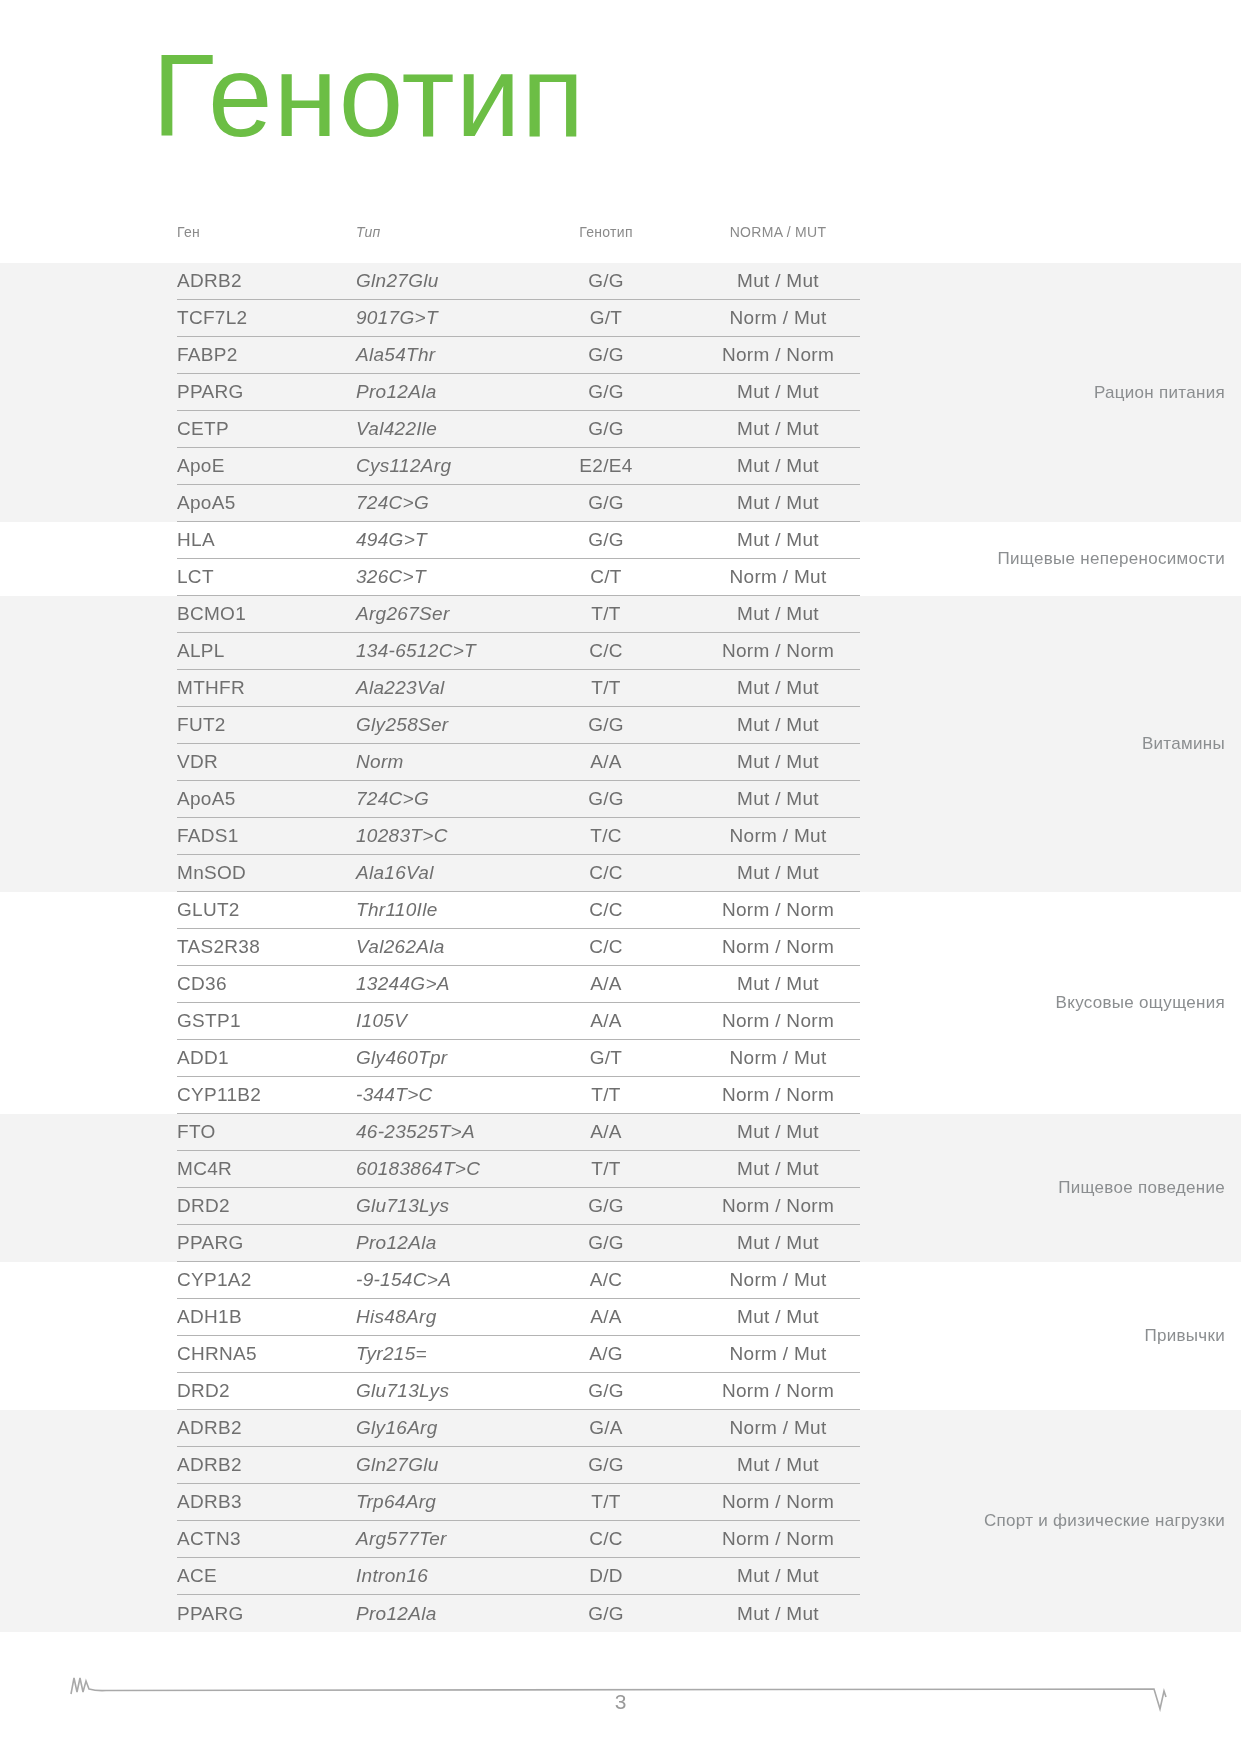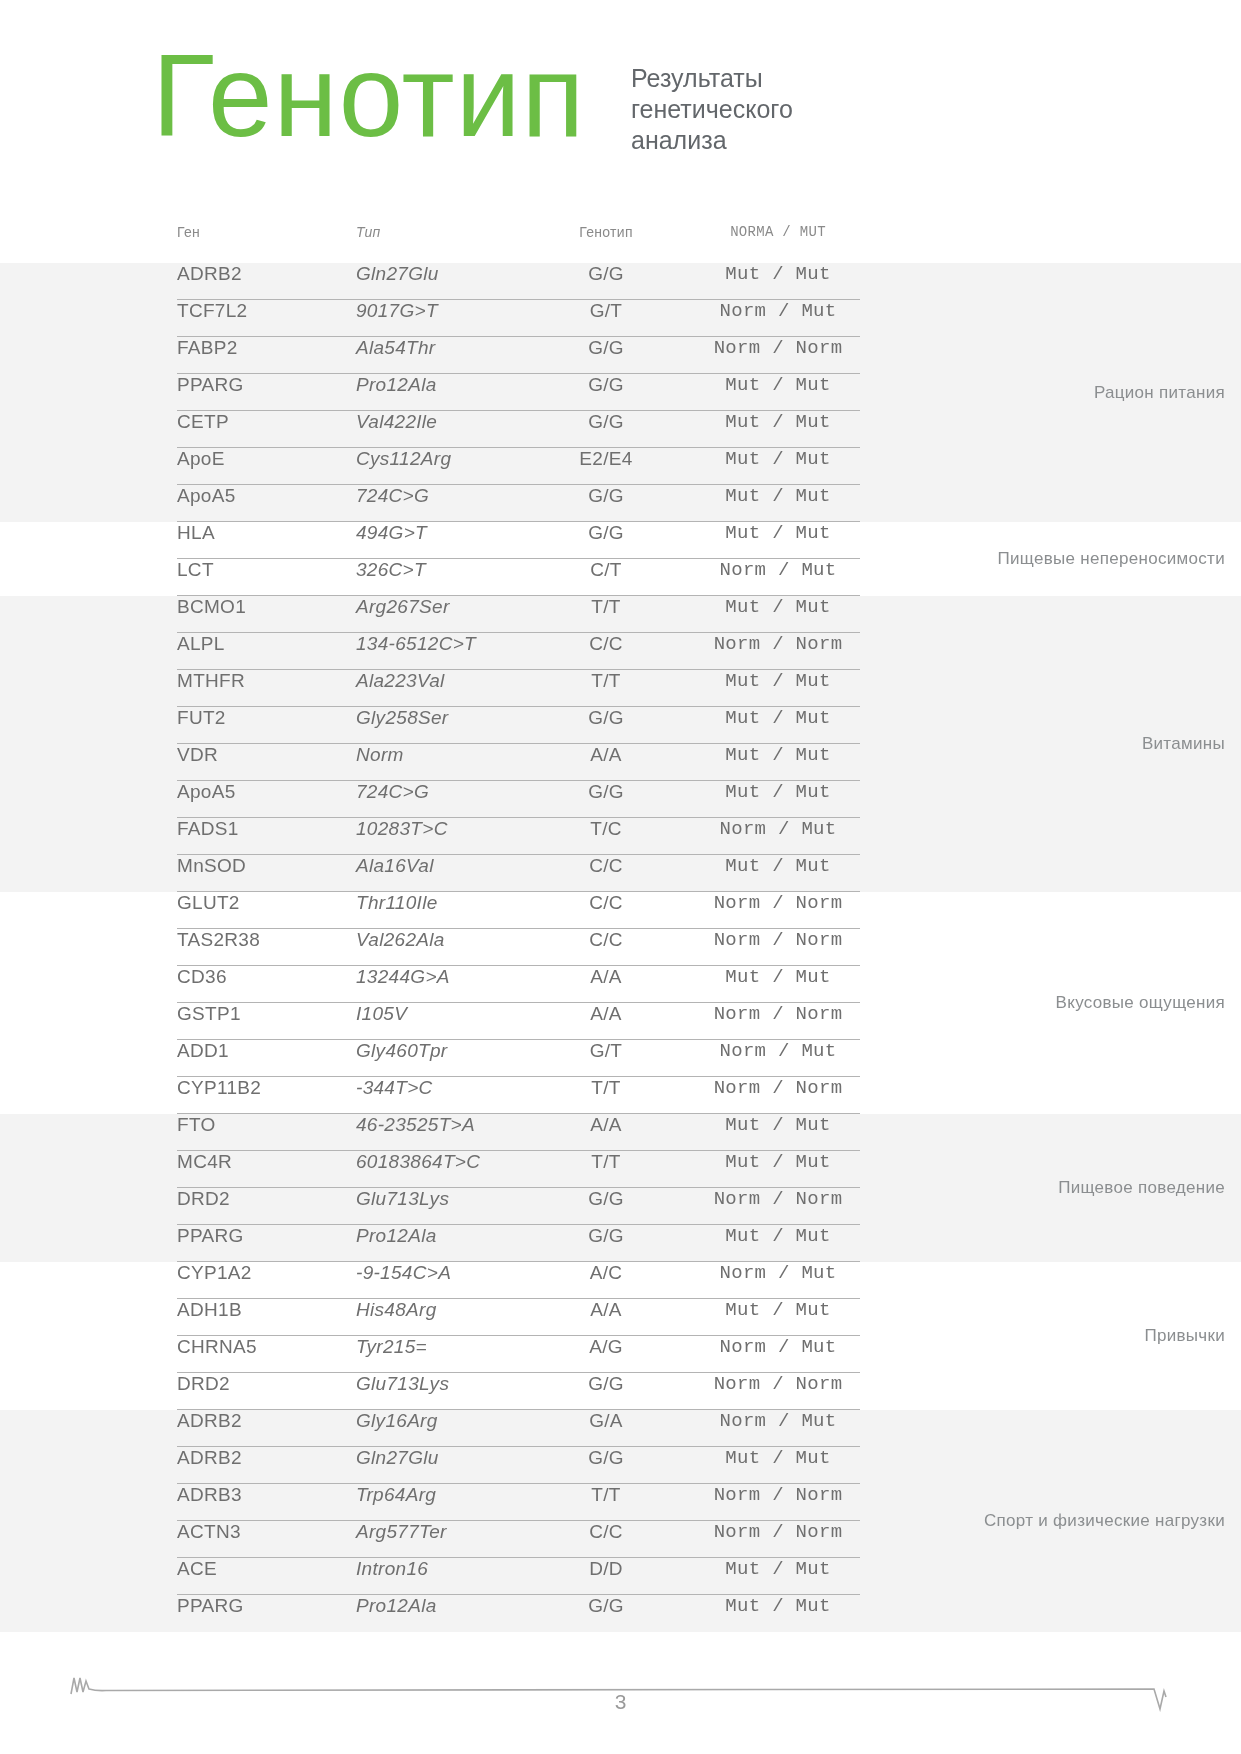--- a/index.html
+++ b/index.html
@@ -23,29 +23,29 @@
   }
 
   
   .thead {
     position:absolute; left:177px; top:224px; width:683px;
     display:flex; font-size:14px; color:#8a8a8a; letter-spacing:.3px;
   }
   .c-gene { width:179px; text-align:left; }
   .c-type { width:160px; text-align:left;font-style:italic; }
   .c-geno { width:180px; text-align:center; }
-  .c-norm { flex:1; text-align:center;font-family:Liberation Mono, monospace; }
+  .c-norm { flex:1; text-align:center; }
 
   
   .bands { position:absolute; left:0; top:263px; width:1241px; }
   .group { position:relative; width:100%; }
   .group.shaded { background:var(--band-gray,#f3f3f3); }
   .group-rows { margin-left:177px; width:683px; }
   .row {
-    height:37px; display:flex; align-items:flex-start;
+    height:37px; display:flex; align-items:center;
     border-bottom:1px solid var(--separator-gray,#b4b4b4);
     font-size:19px; color:var(--text-gray,#6f6f6f); letter-spacing:.3px;
   }
   .group:last-child .row:last-child { border-bottom:none; }
   .category-label {
     position:absolute; left:845px; top:50%; transform:translateY(-50%);
     width:380px; text-align:right;
     font-size:17px; color:#8b8e90; letter-spacing:.3px;
   }
 
@@ -56,25 +56,20 @@
     text-align:center; font-size:21px; color:#9a9a9a;
   }
 </style>
 </head>
 <body>
 
 <div class="page">
 
   <div class="report-title">Генотип</div>
 
-  <div class="report-subtitle">
-    <div>Результаты</div>
-    <div>генетического</div>
-    <div>анализа</div>
-  </div>
 
   <div class="thead">
     <div class="c-gene">Ген</div>
     <div class="c-type">Тип</div>
     <div class="c-geno">Генотип</div>
     <div class="c-norm">NORMA / MUT</div>
   </div>
 
   <div class="bands">
       <div class="group shaded">

